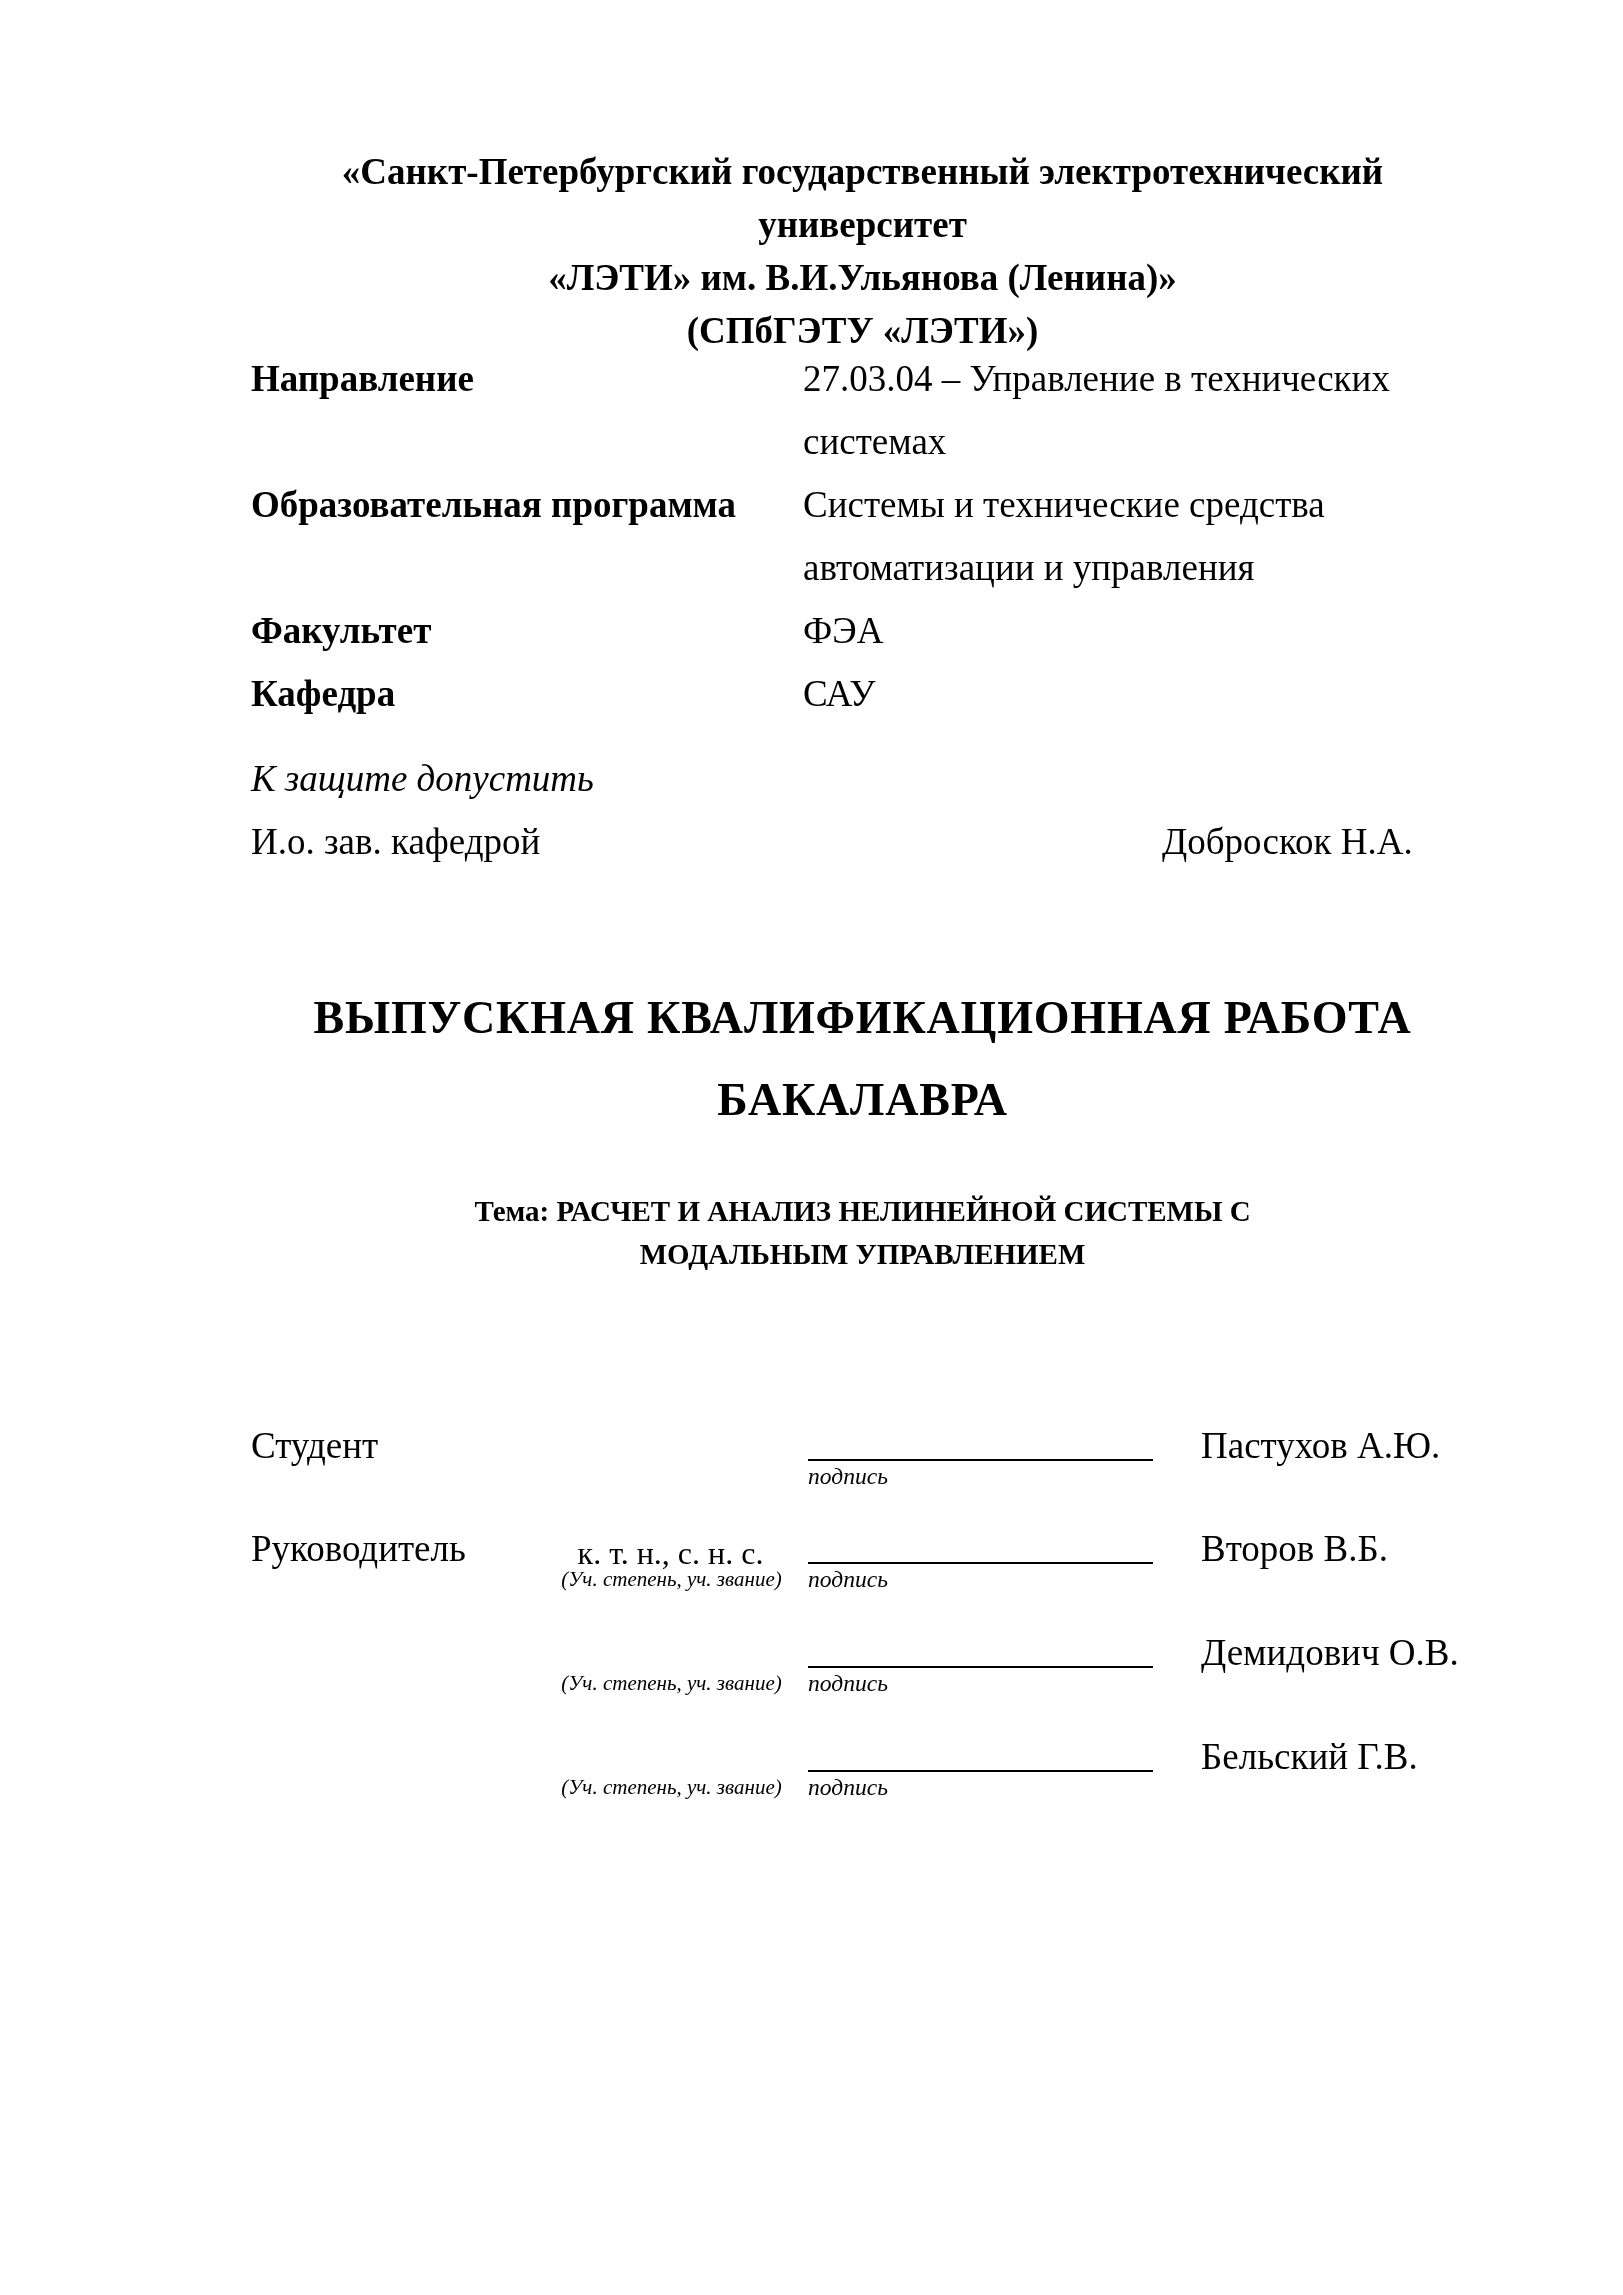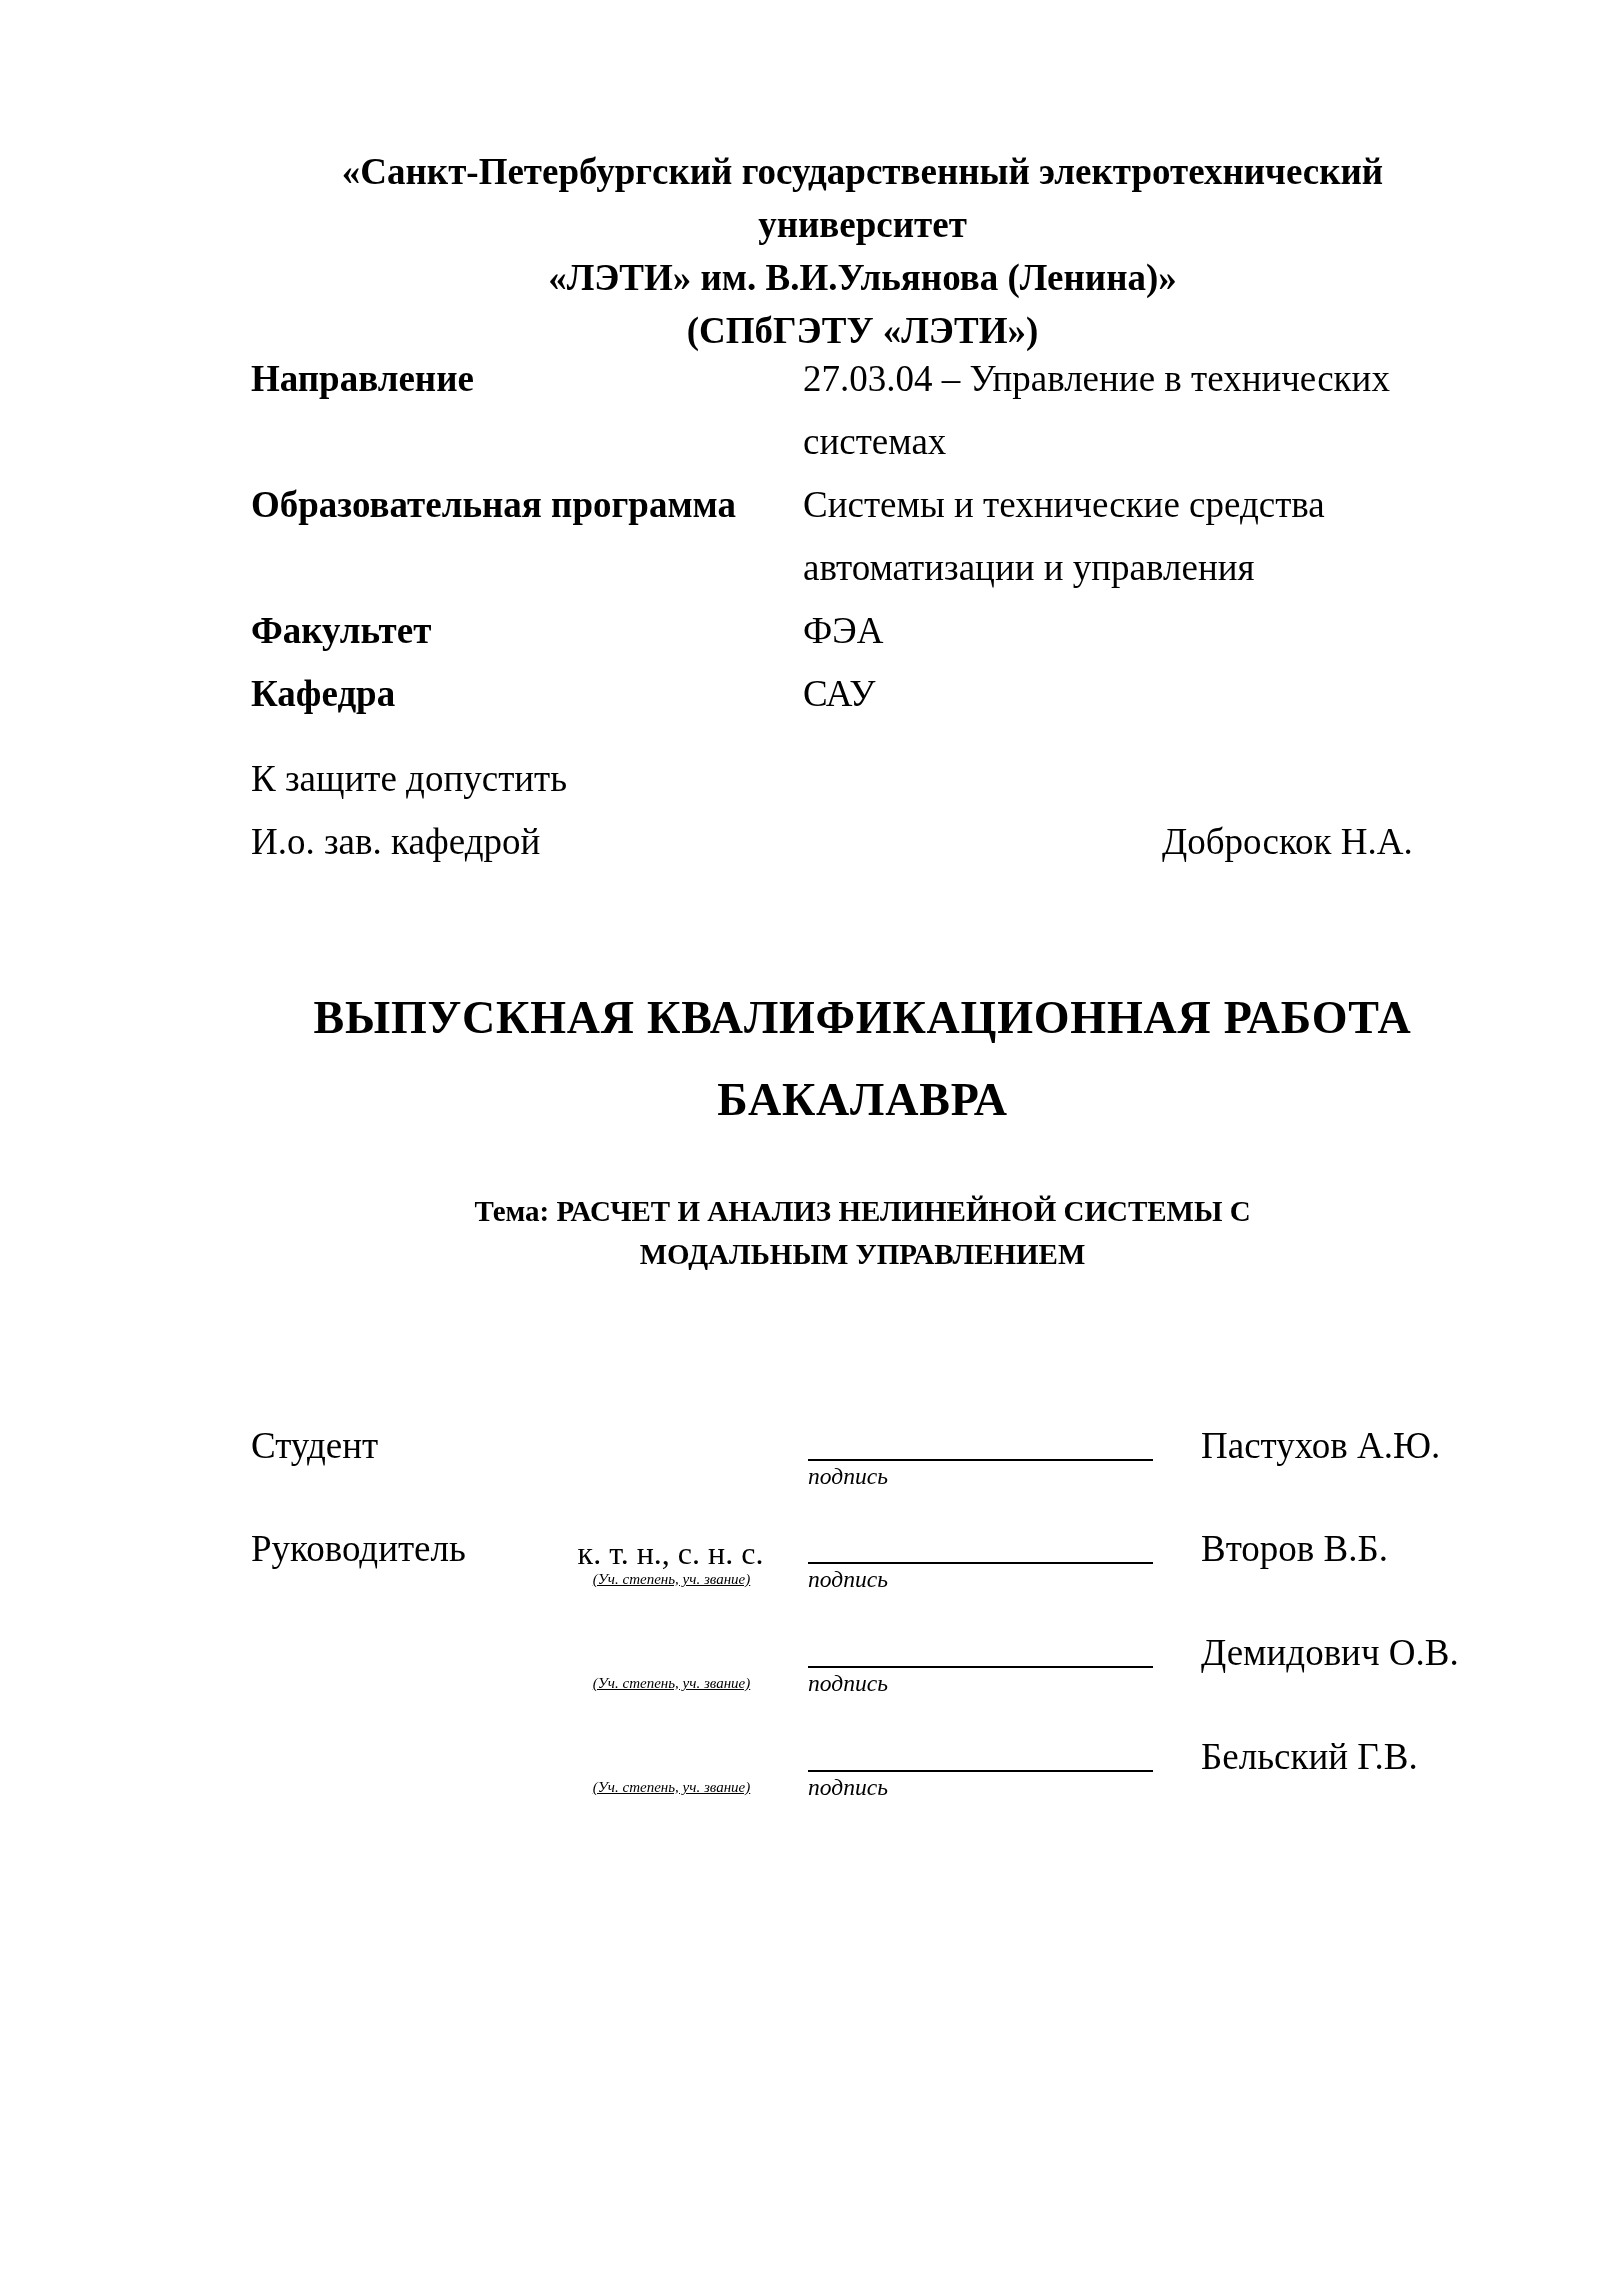--- a/index.html
+++ b/index.html
@@ -44,21 +44,21 @@
   .field-value div { white-space: nowrap; }
   
   .admission {
     position: absolute;
     left: 251px;
     right: 149px;
     top: 747px;
     font-size: 37px;
     line-height: 63px;
   }
-  .admission-line1 { }
+  .admission-line1 { font-style: italic; }
   .admission-line2 { position: relative; }
   .admission-name {
     position: absolute;
     left: 911px;
     top: 0;
     white-space: nowrap;
   }
   
   .main-title {
     position: absolute;
@@ -111,24 +111,23 @@
     line-height: 35px;
     white-space: nowrap;
   }
   .sig-degree-note {
     position: absolute;
     left: 283px;
     width: 275px;
     top: 37px;
     text-align: center;
     font-style: italic;
-    font-size: 15px;
+    font-size: 21px;
     line-height: 28px;
     white-space: nowrap;
-    text-decoration: underline;
   }
   .sig-line {
     position: absolute;
     left: 557px;
     top: 34px;
     width: 345px;
     border-top: 2.4px solid #000000;
     text-align: left;
   }
   .sig-line .sign-note {

